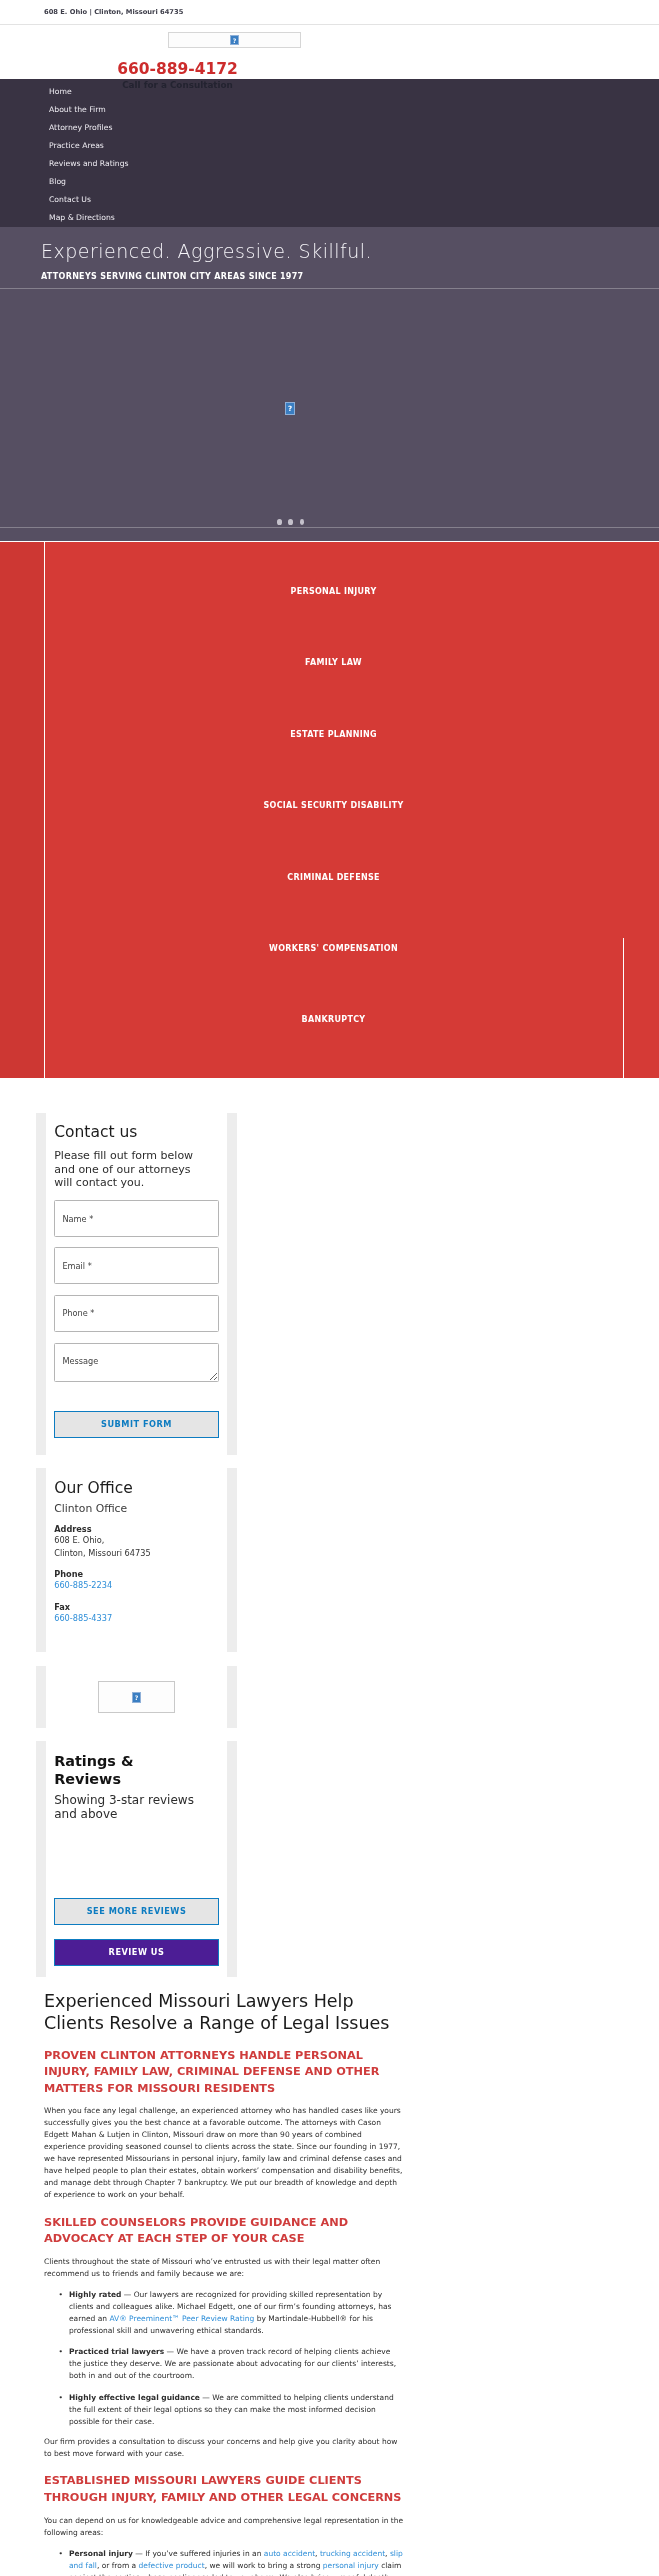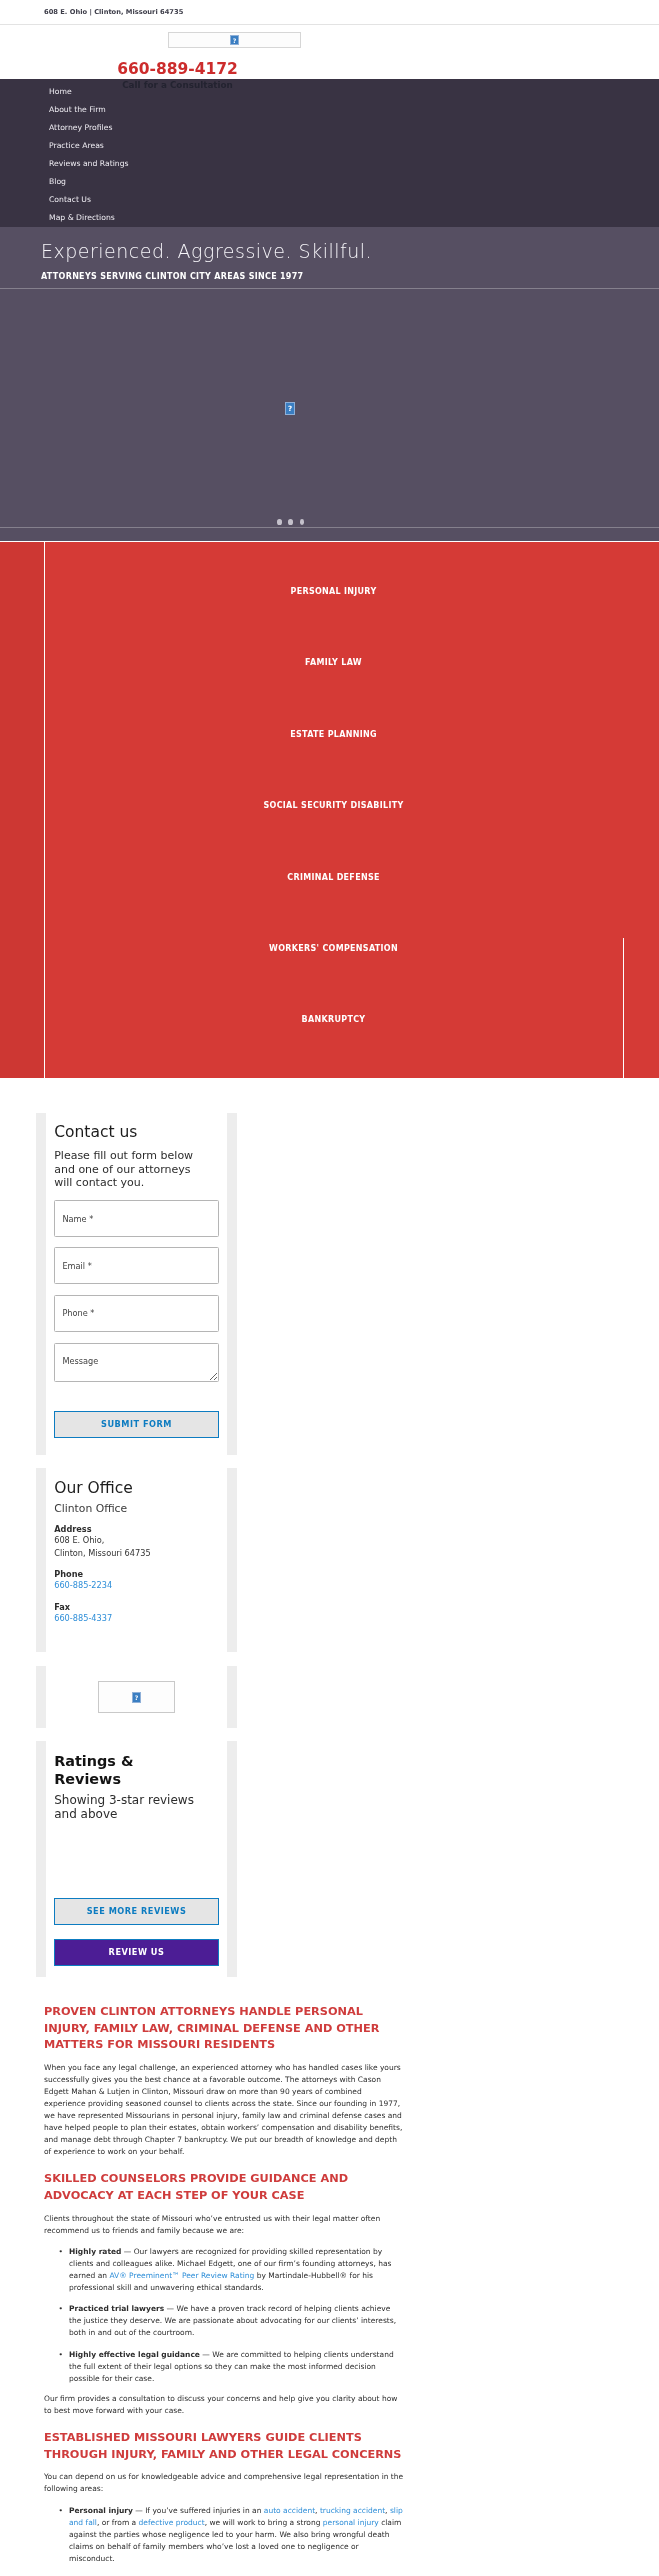--- a/index.html
+++ b/index.html
@@ -169,20 +169,21 @@
     <h2><span>Ratings &amp;</span><br><span>Reviews</span></h2>
     <div class="sub">Showing 3-star reviews and above</div>
     <a class="btn btn-outline">SEE MORE REVIEWS</a>
     <a class="btn btn-solid">REVIEW US</a>
   </div>
 
 </div>
 
 <div class="article">
   <div class="inner">
+    <h1>Experienced Missouri Lawyers Help Clients Resolve a Range of Legal Issues</h1>
     <h2>PROVEN CLINTON ATTORNEYS HANDLE PERSONAL INJURY, FAMILY LAW, CRIMINAL DEFENSE AND OTHER MATTERS FOR MISSOURI RESIDENTS</h2>
     <p>When you face any legal challenge, an experienced attorney who has handled cases like yours successfully gives you the best chance at a favorable outcome. The attorneys with Cason Edgett Mahan &amp; Lutjen in Clinton, Missouri draw on more than 90 years of combined experience providing seasoned counsel to clients across the state. Since our founding in 1977, we have represented Missourians in personal injury, family law and criminal defense cases and have helped people to plan their estates, obtain workers’ compensation and disability benefits, and manage debt through Chapter 7 bankruptcy. We put our breadth of knowledge and depth of experience to work on your behalf.</p>
     <h2>SKILLED COUNSELORS PROVIDE GUIDANCE AND ADVOCACY AT EACH STEP OF YOUR CASE</h2>
     <p>Clients throughout the state of Missouri who’ve entrusted us with their legal matter often recommend us to friends and family because we are:</p>
     <ul>
       <li><strong>Highly rated</strong><span> — Our lawyers are recognized for providing skilled representation by clients and colleagues alike. Michael Edgett, one of our firm’s founding attorneys, has earned an </span><a class="blue">AV® Preeminent™ Peer Review Rating</a><span> by Martindale-Hubbell® for his professional skill and unwavering ethical standards.</span></li>
       <li><strong>Practiced trial lawyers</strong><span> — We have a proven track record of helping clients achieve the justice they deserve. We are passionate about advocating for our clients’ interests, both in and out of the courtroom.</span></li>
       <li><strong>Highly effective legal guidance</strong><span> — We are committed to helping clients understand the full extent of their legal options so they can make the most informed decision possible for their case.</span></li>
     </ul>
     <p>Our firm provides a consultation to discuss your concerns and help give you clarity about how to best move forward with your case.</p>

